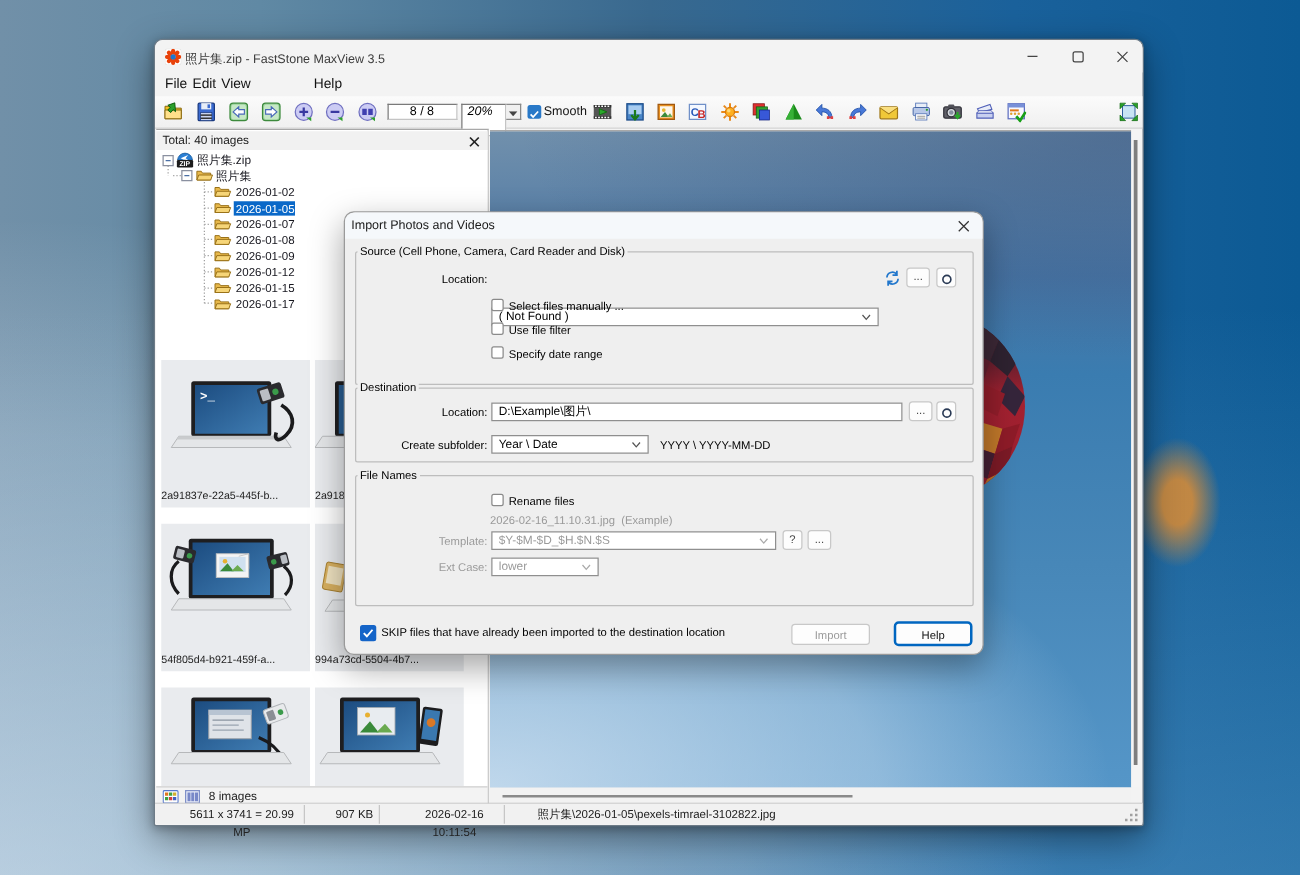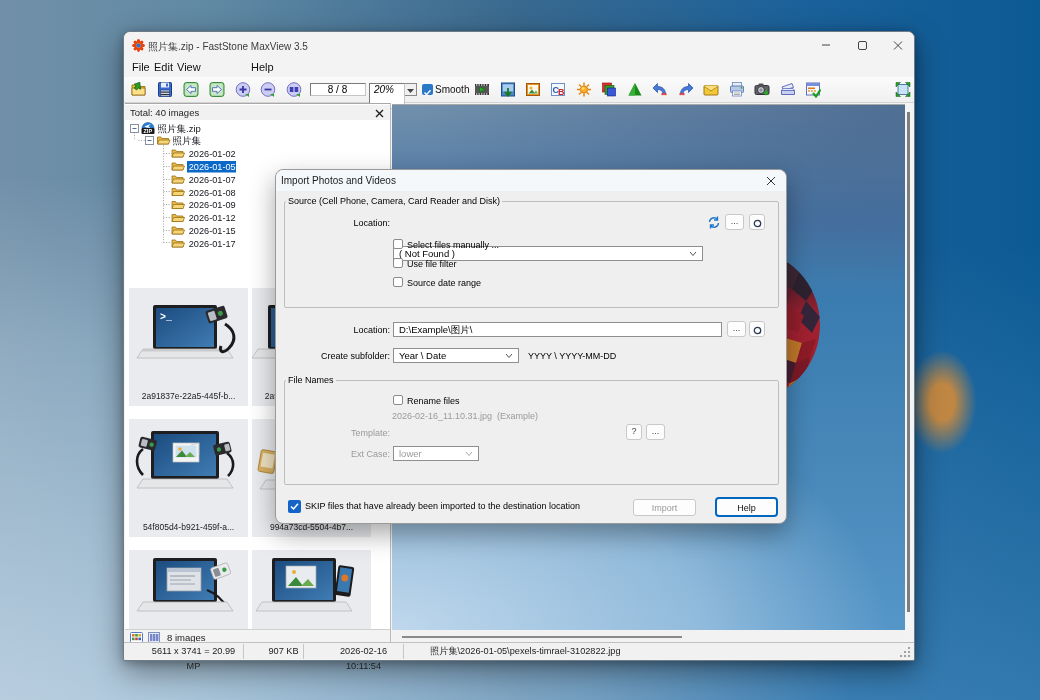--- a/index.html
+++ b/index.html
@@ -39,21 +39,21 @@
 .vscroll { position:absolute; left:781px; top:1px; width:7px; height:526px; background:#f4f4f4; }
 .vscroll .thumbv { position:absolute; left:2px; top:8px; width:3px; height:500px; background:#7e7e7e; }
 .hscroll { position:absolute; left:268px; top:527px; width:513px; height:14px; background:#f2f2f2; }
 .hscroll .thumbh { position:absolute; left:10px; top:6px; height:2px; width:280px; background:#8a8a8a; }
 
 .lpanel { position:absolute; left:1px; top:0px; width:266px; height:541px; background:#fff; border-top:1px solid #a8a8a8; border-right:1px solid #bcbcbc; }
 .lp-head { position:absolute; left:0; top:1px; width:100%; height:17px; background:#f1f1f1; border-bottom:1px solid #d6d6d6; font-size:9.5px; color:#222; }
 .tree { position:absolute; left:0; top:16px; width:100%; height:160px; background:#fff; font-size:9.5px; color:#16161e; }
 .thumbs { position:absolute; left:0; top:183px; width:100%; height:342px; background:#fff; overflow:hidden; }
 .cell { position:absolute; width:119px; height:118px; background:#e9ebee; }
-.cap { position:absolute; bottom:5px; left:0; width:100%; text-align:center; font-size:8.5px; color:#222; white-space:nowrap; }
+.cap { position:absolute; bottom:5px; left:0; width:100%; text-align:left; font-size:8.5px; color:#222; white-space:nowrap; }
 .countbar { position:absolute; left:0; top:525px; width:100%; height:16px; background:#f3f3f3; border-top:1px solid #cfcfcf; font-size:9.5px; color:#222; }
 
 .dialog { position:absolute; left:275px; top:169px; width:512px; height:355px; background:#efefef; border:1px solid #9a9a9a; border-radius:8px; box-shadow:0 10px 26px rgba(0,0,0,.35); font-size:9px; color:#000; }
 .dtitle { position:absolute; left:0; top:0; width:100%; height:21px; background:#f5f8fb; border-radius:8px 8px 0 0; }
 .group { position:absolute; left:8px; width:495px; border:1px solid #bdbdbd; border-radius:2px; }
 .glabel { position:absolute; top:-6px; left:1px; background:#efefef; padding:0 2px; white-space:nowrap; }
 .lab { position:absolute; text-align:right; }
 .field { position:absolute; height:15px; background:#fff; border:1px solid #8f8f8f; font-size:9.5px; line-height:13px; white-space:nowrap; }
 .btn { position:absolute; height:16px; background:#fdfdfd; border:1px solid #c8c8c8; border-radius:3px; text-align:center; color:#444; }
 .cb { position:absolute; width:10px; height:10px; background:#fff; border:1px solid #8a8a8a; border-radius:2px; }
@@ -530,22 +530,25 @@
     </svg>
   <div class="btn" style="left:449px; top:44px; width:19px; line-height:12px;">...</div>
   <div class="btn" style="left:473px; top:44px; width:16px;"><svg width="9" height="9" style="margin-top:3.5px;">
         <circle cx="4.5" cy="4.5" r="3.2" fill="none" stroke="#2a3a55" stroke-width="1.3"></circle>
       </svg></div>
   <div class="cb" style="left:117px; top:69px;"></div>
     <div style="position:absolute; left:131px; top:70px;">Select files manually ...</div>
   <div class="cb" style="left:117px; top:88px;"></div>
     <div style="position:absolute; left:131px; top:89px;">Use file filter</div>
   <div class="cb" style="left:117px; top:107px;"></div>
-    <div style="position:absolute; left:131px; top:108px;">Source date range</div>
-
+    <div style="position:absolute; left:131px; top:108px;">Specify date range</div>
+
+  <div class="group" style="top:140px; height:60px;">
+      <span class="glabel">Destination</span>
+    </div>
   <div class="lab" style="left:60px; top:155px; width:54px;">Location:</div>
   <div class="field" style="left:117px; top:151.5px; width:329px;"><span style="margin-left:5px;">D:\Example\图片\</span></div>
   <div class="btn" style="left:451px; top:151px; width:19px; line-height:12px;">...</div>
   <div class="btn" style="left:473px; top:151px; width:16px;"><svg width="9" height="9" style="margin-top:3.5px;">
         <circle cx="4.5" cy="4.5" r="3.2" fill="none" stroke="#2a3a55" stroke-width="1.3"></circle>
       </svg></div>
   <div class="lab" style="left:40px; top:181px; width:74px;">Create subfolder:</div>
   <div class="field" style="left:117px; top:177.5px; width:126px;"><span style="margin-left:5px;">Year \ Date</span>
     <svg style="position:absolute;right:5px;top:4px;" width="8" height="6">
         <path d="M1 1 L4 4.5 L7 1" fill="none" stroke="#555" stroke-width="1"></path>
@@ -553,20 +556,25 @@
   </div>
   <div style="position:absolute; left:252px; top:181px;">YYYY \ YYYY-MM-DD</div>
 
   <div class="group" style="top:210px; height:105px;">
       <span class="glabel">File Names</span>
     </div>
   <div class="cb" style="left:117px; top:225px;"></div>
     <div style="position:absolute; left:131px; top:226px;">Rename files</div>
   <div class="gray" style="position:absolute; left:116px; top:241px;">2026-02-16_11.10.31.jpg&nbsp;&nbsp;(Example)</div>
   <div class="lab gray" style="left:40px; top:258px; width:74px;">Template:</div>
+  <div class="field" style="left:117px; top:254.5px; width:228px;"><span class="gray" style="margin-left:5px;">$Y-$M-$D_$H.$N.$S</span>
+    <svg style="position:absolute;right:5px;top:4px;" width="8" height="6">
+        <path d="M1 1 L4 4.5 L7 1" fill="none" stroke="#aaa" stroke-width="1"></path>
+      </svg>
+  </div>
   <div class="btn" style="left:350px; top:254px; width:16px; line-height:13px;">?</div>
   <div class="btn" style="left:370px; top:254px; width:19px; line-height:12px;">...</div>
   <div class="lab gray" style="left:40px; top:279px; width:74px;">Ext Case:</div>
   <div class="field" style="left:117px; top:275.5px; width:86px;"><span class="gray" style="margin-left:5px;">lower</span>
     <svg style="position:absolute;right:5px;top:4px;" width="8" height="6">
         <path d="M1 1 L4 4.5 L7 1" fill="none" stroke="#aaa" stroke-width="1"></path>
       </svg>
   </div>
 
   <div style="position:absolute; left:12px; top:330px; width:13px; height:13px; background:#1464c8; border-radius:2px;">

